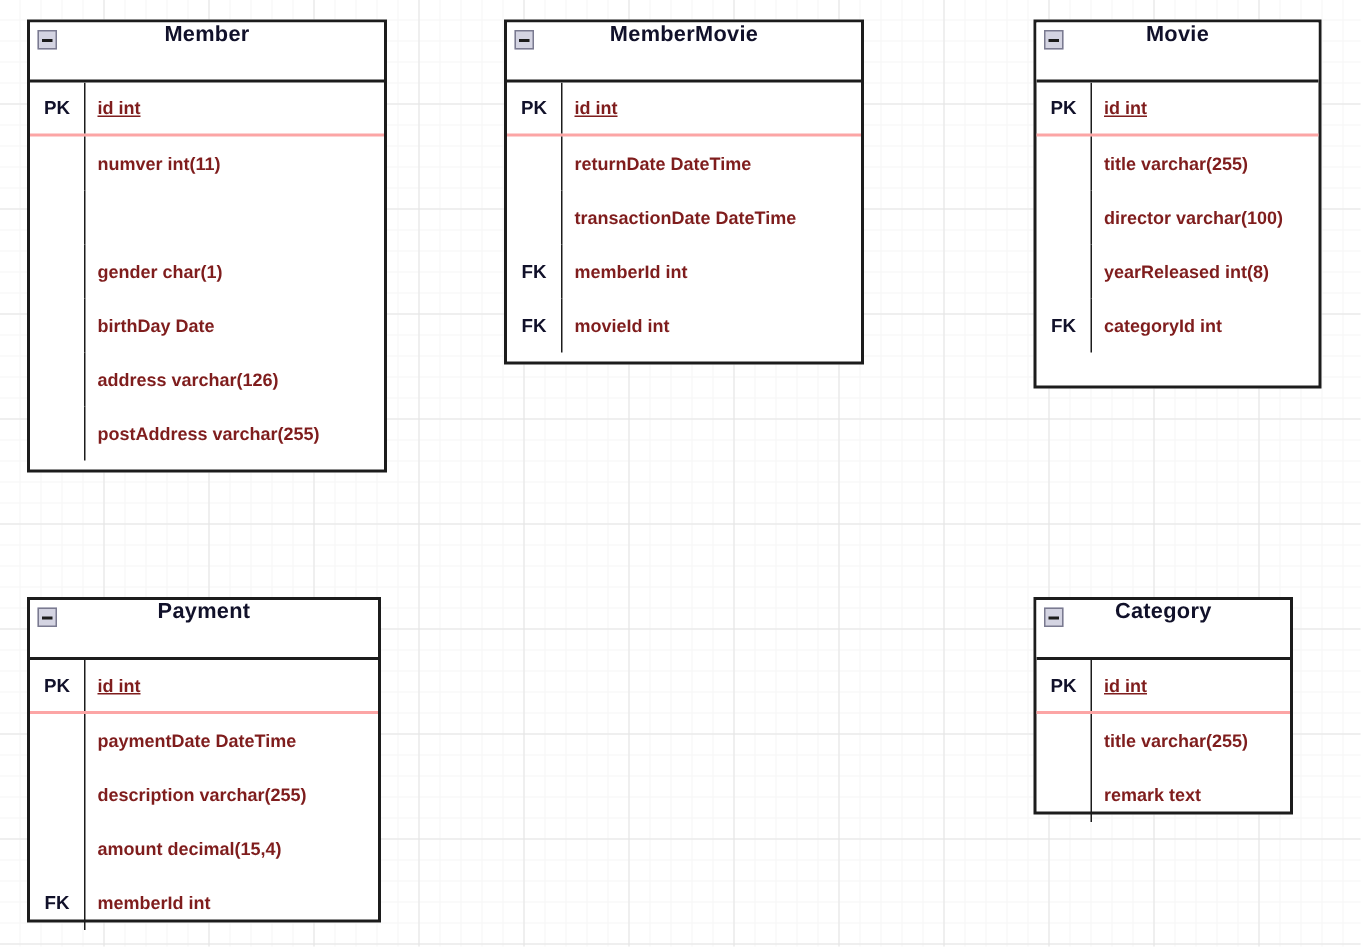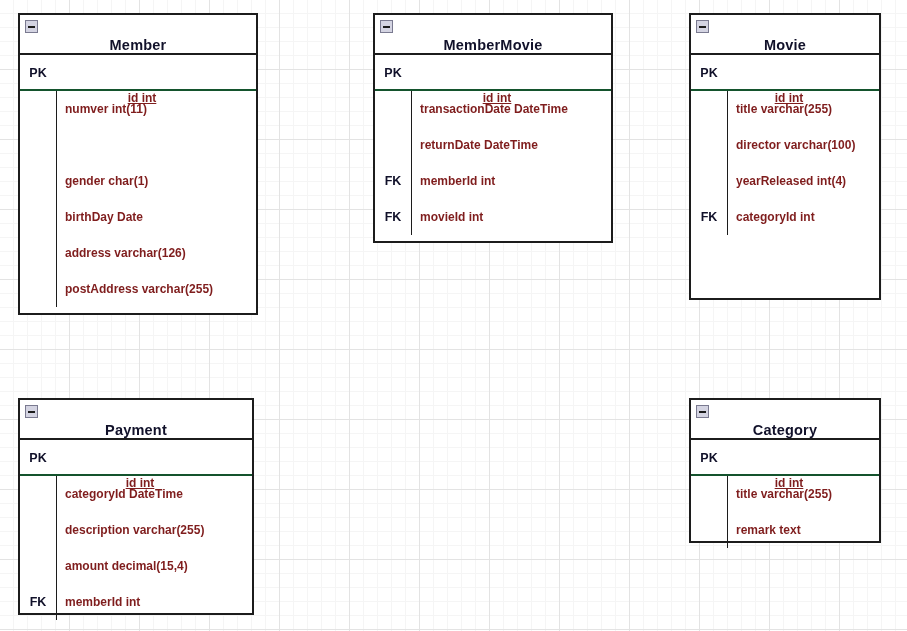--- a/index.html
+++ b/index.html
@@ -29,21 +29,21 @@
     border: 2px solid #1c1c1c;
     box-sizing: border-box;
   }
 
   .entity-header {
     position: relative;
     height: 40px;
     border-bottom: 2px solid #1c1c1c;
     box-sizing: border-box;
     display: flex;
-    align-items: flex-end;
+    align-items: flex-start;
     justify-content: center;
     background: #ffffff;
   }
 
   .collapse-icon {
     position: absolute;
     left: 5px;
     top: 5px;
     width: 13px;
     height: 13px;
@@ -68,22 +68,21 @@
   }
 
   .attr-row {
     display: flex;
     height: 36px;
     box-sizing: border-box;
     align-items: center;
   }
 
   .attr-row.pk-row {
-    border-bottom: 2px solid #14532d;
-    flex-direction: column;
+    border-bottom: 2px solid #fca5a5;
   }
 
   .key-cell {
     width: 36px;
     flex: 0 0 36px;
     box-sizing: border-box;
     text-align: center;
     font-size: 12.5px;
     color: #11112a;
     align-self: stretch;
@@ -164,56 +163,56 @@
           <div class="divider soft"></div>
           <div class="name-cell">address varchar(126)</div>
         </div>
         <div class="attr-row">
           <div class="key-cell"></div>
           <div class="divider soft"></div>
           <div class="name-cell">postAddress varchar(255)</div>
         </div>
       </div>
     </div>
-    <div class="entity" style="left: 373px; top: 13px; width: 240px; height: 230px;">
+    <div class="entity" style="left: 336px; top: 13px; width: 240px; height: 230px;">
       <div class="entity-header">
         <span class="collapse-icon">
           <span class="bar"></span>
         </span>
         <span class="entity-title">MemberMovie</span>
       </div>
       <div class="attr-row pk-row">
         <div class="key-cell pk">PK</div>
         <div class="divider"></div>
         <div class="name-cell pk">id int</div>
       </div>
       <div class="body-group">
         <div class="attr-row">
           <div class="key-cell"></div>
           <div class="divider soft"></div>
+          <div class="name-cell">returnDate DateTime</div>
+        </div>
+        <div class="attr-row">
+          <div class="key-cell"></div>
+          <div class="divider soft"></div>
           <div class="name-cell">transactionDate DateTime</div>
         </div>
         <div class="attr-row">
-          <div class="key-cell"></div>
-          <div class="divider soft"></div>
-          <div class="name-cell">returnDate DateTime</div>
-        </div>
-        <div class="attr-row">
           <div class="key-cell">FK</div>
           <div class="divider soft"></div>
           <div class="name-cell">memberId int</div>
         </div>
         <div class="attr-row">
           <div class="key-cell">FK</div>
           <div class="divider soft"></div>
           <div class="name-cell">movieId int</div>
         </div>
       </div>
     </div>
-    <div class="entity" style="left: 689px; top: 13px; width: 192px; height: 287px;">
+    <div class="entity" style="left: 689px; top: 13px; width: 192px; height: 246px;">
       <div class="entity-header">
         <span class="collapse-icon">
           <span class="bar"></span>
         </span>
         <span class="entity-title">Movie</span>
       </div>
       <div class="attr-row pk-row">
         <div class="key-cell pk">PK</div>
         <div class="divider"></div>
         <div class="name-cell pk">id int</div>
@@ -225,21 +224,21 @@
           <div class="name-cell">title varchar(255)</div>
         </div>
         <div class="attr-row">
           <div class="key-cell"></div>
           <div class="divider soft"></div>
           <div class="name-cell">director varchar(100)</div>
         </div>
         <div class="attr-row">
           <div class="key-cell"></div>
           <div class="divider soft"></div>
-          <div class="name-cell">yearReleased int(4)</div>
+          <div class="name-cell">yearReleased int(8)</div>
         </div>
         <div class="attr-row">
           <div class="key-cell">FK</div>
           <div class="divider soft"></div>
           <div class="name-cell">categoryId int</div>
         </div>
       </div>
     </div>
     <div class="entity" style="left: 18px; top: 398px; width: 236px; height: 217px;">
       <div class="entity-header">
@@ -250,40 +249,40 @@
       </div>
       <div class="attr-row pk-row">
         <div class="key-cell pk">PK</div>
         <div class="divider"></div>
         <div class="name-cell pk">id int</div>
       </div>
       <div class="body-group">
         <div class="attr-row">
           <div class="key-cell"></div>
           <div class="divider soft"></div>
-          <div class="name-cell">categoryId DateTime</div>
+          <div class="name-cell">paymentDate DateTime</div>
         </div>
         <div class="attr-row">
           <div class="key-cell"></div>
           <div class="divider soft"></div>
           <div class="name-cell">description varchar(255)</div>
         </div>
         <div class="attr-row">
           <div class="key-cell"></div>
           <div class="divider soft"></div>
           <div class="name-cell">amount decimal(15,4)</div>
         </div>
         <div class="attr-row">
           <div class="key-cell">FK</div>
           <div class="divider soft"></div>
           <div class="name-cell">memberId int</div>
         </div>
       </div>
     </div>
-    <div class="entity" style="left: 689px; top: 398px; width: 192px; height: 145px;">
+    <div class="entity" style="left: 689px; top: 398px; width: 173px; height: 145px;">
       <div class="entity-header">
         <span class="collapse-icon">
           <span class="bar"></span>
         </span>
         <span class="entity-title">Category</span>
       </div>
       <div class="attr-row pk-row">
         <div class="key-cell pk">PK</div>
         <div class="divider"></div>
         <div class="name-cell pk">id int</div>

